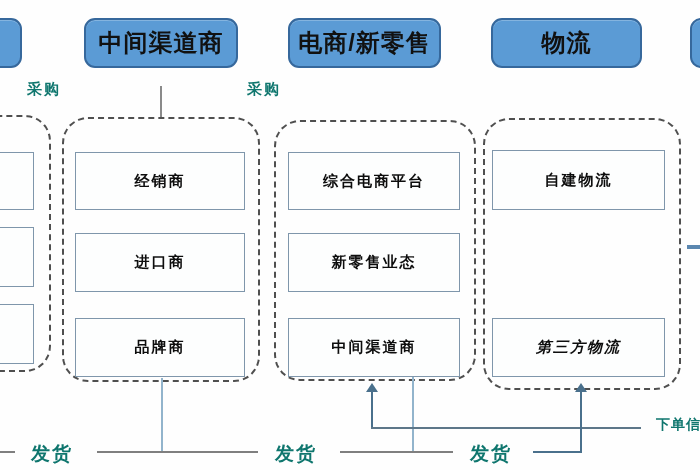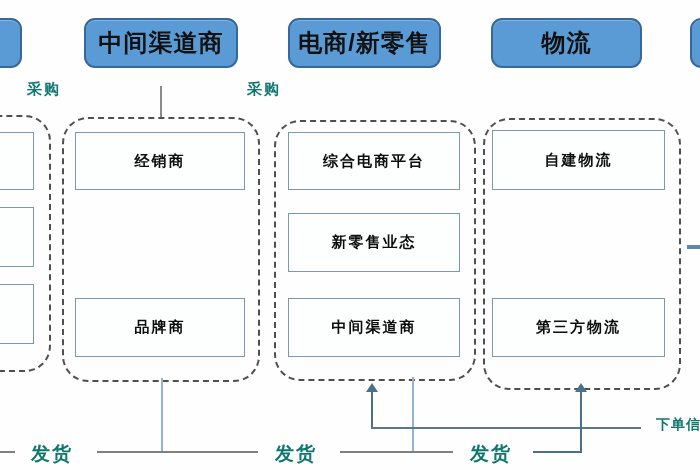--- a/index.html
+++ b/index.html
@@ -25,21 +25,21 @@
     border:2px dashed #4f4f4f;
     border-radius:26px;
     background:transparent;
   }
   
   .node{
     position:absolute;
     background:#fdfefe;
     border:1.5px solid #7f96ab;
     display:flex;align-items:center;justify-content:center;
-    font-weight:bold;font-size:15px;letter-spacing:2px;color:#0d0d0d;
+    font-weight:bold;font-size:15px;letter-spacing:2px;color:#0d0d0d;margin-top:20px;
   }
   .lbl{
     position:absolute;font-weight:bold;color:#0f766e;white-space:nowrap;
   }
   .lbl.proc{font-size:15px;letter-spacing:2px;}
   .lbl.ship{font-size:19px;letter-spacing:2px;}
   .lbl.order{font-size:14px;letter-spacing:1px;}
   .hline{position:absolute;height:2px;background:#7f7f7f;}
   .vline{position:absolute;width:2px;background:#7f7f7f;}
   .vlite{position:absolute;width:2px;background:#92b4cc;}
@@ -75,28 +75,29 @@
   <div class="grp" style="left:-80px;top:115px;width:127px;height:253px;"></div>
   <div class="grp" style="left:62px;top:117px;width:194px;height:261px;"></div>
   <div class="grp" style="left:274px;top:120px;width:198px;height:257px;"></div>
   <div class="grp" style="left:483px;top:118px;width:194px;height:268px;"></div>
 
   <div class="node" style="left:-140px;top:132px;width:172px;height:56px;">业</div>
   <div class="node" style="left:-140px;top:207px;width:172px;height:58px;">乂</div>
   <div class="node" style="left:-140px;top:284px;width:172px;height:58px;"></div>
 
   <div class="node" style="left:75px;top:132px;width:168px;height:56px;">经销商</div>
+  <div class="node" style="left:75px;top:213px;width:168px;height:57px;">进口商</div>
   <div class="node" style="left:75px;top:298px;width:168px;height:57px;">品牌商</div>
 
   <div class="node" style="left:288px;top:132px;width:170px;height:56px;">综合电商平台</div>
   <div class="node" style="left:288px;top:213px;width:170px;height:57px;">新零售业态</div>
   <div class="node" style="left:288px;top:298px;width:170px;height:57px;">中间渠道商</div>
 
   <div class="node" style="left:492px;top:130px;width:171px;height:58px;">自建物流</div>
-  <div class="node" style="left:492px;top:298px;width:171px;height:57px;">第三方物流</div>
+  <div class="node" style="left:492px;top:298px;width:171px;height:57px;font-style:italic;">第三方物流</div>
 
   <div class="vlite" style="left:161px;top:378px;height:74px;"></div>
   <div class="vlite" style="left:412px;top:377px;height:75px;"></div>
 
   <div class="arrow-up" style="left:366px;top:383px;"></div>
   <div class="slate-v" style="left:371px;top:391px;height:38px;"></div>
   <div class="slate-h" style="left:371px;top:427px;width:270px;background:#5d7789;"></div>
 
   <div class="arrow-up" style="left:575px;top:383px;"></div>
   <div class="slate-v" style="left:580px;top:391px;height:62px;"></div>

